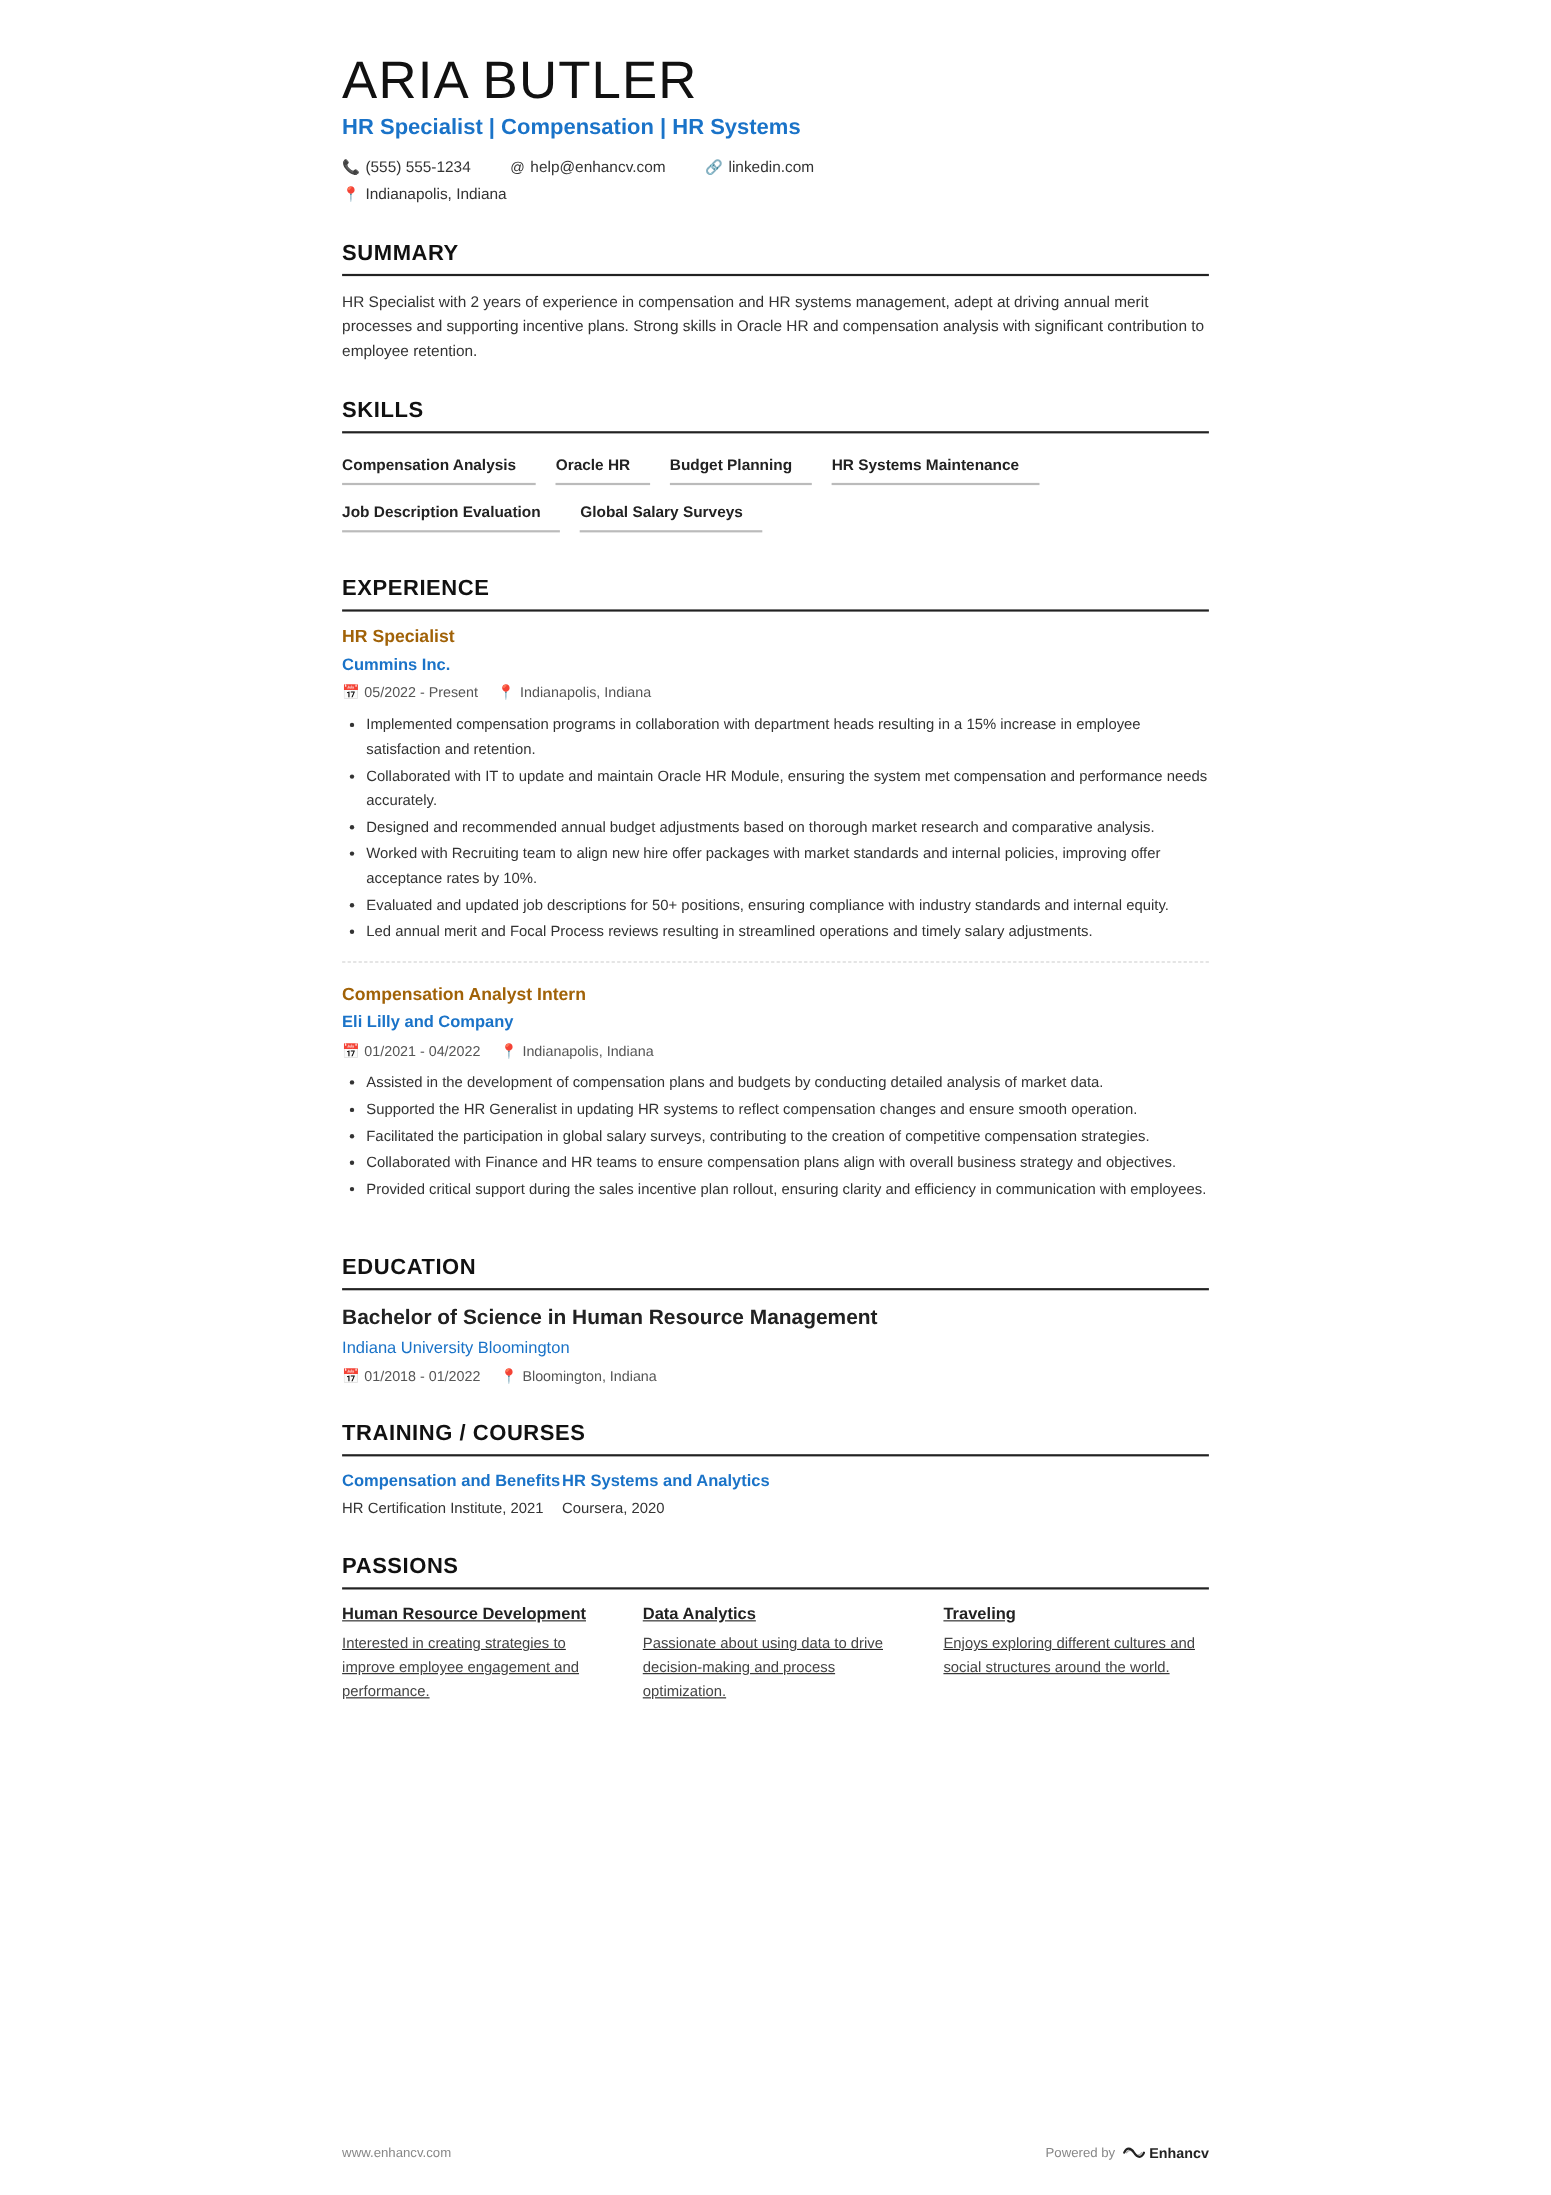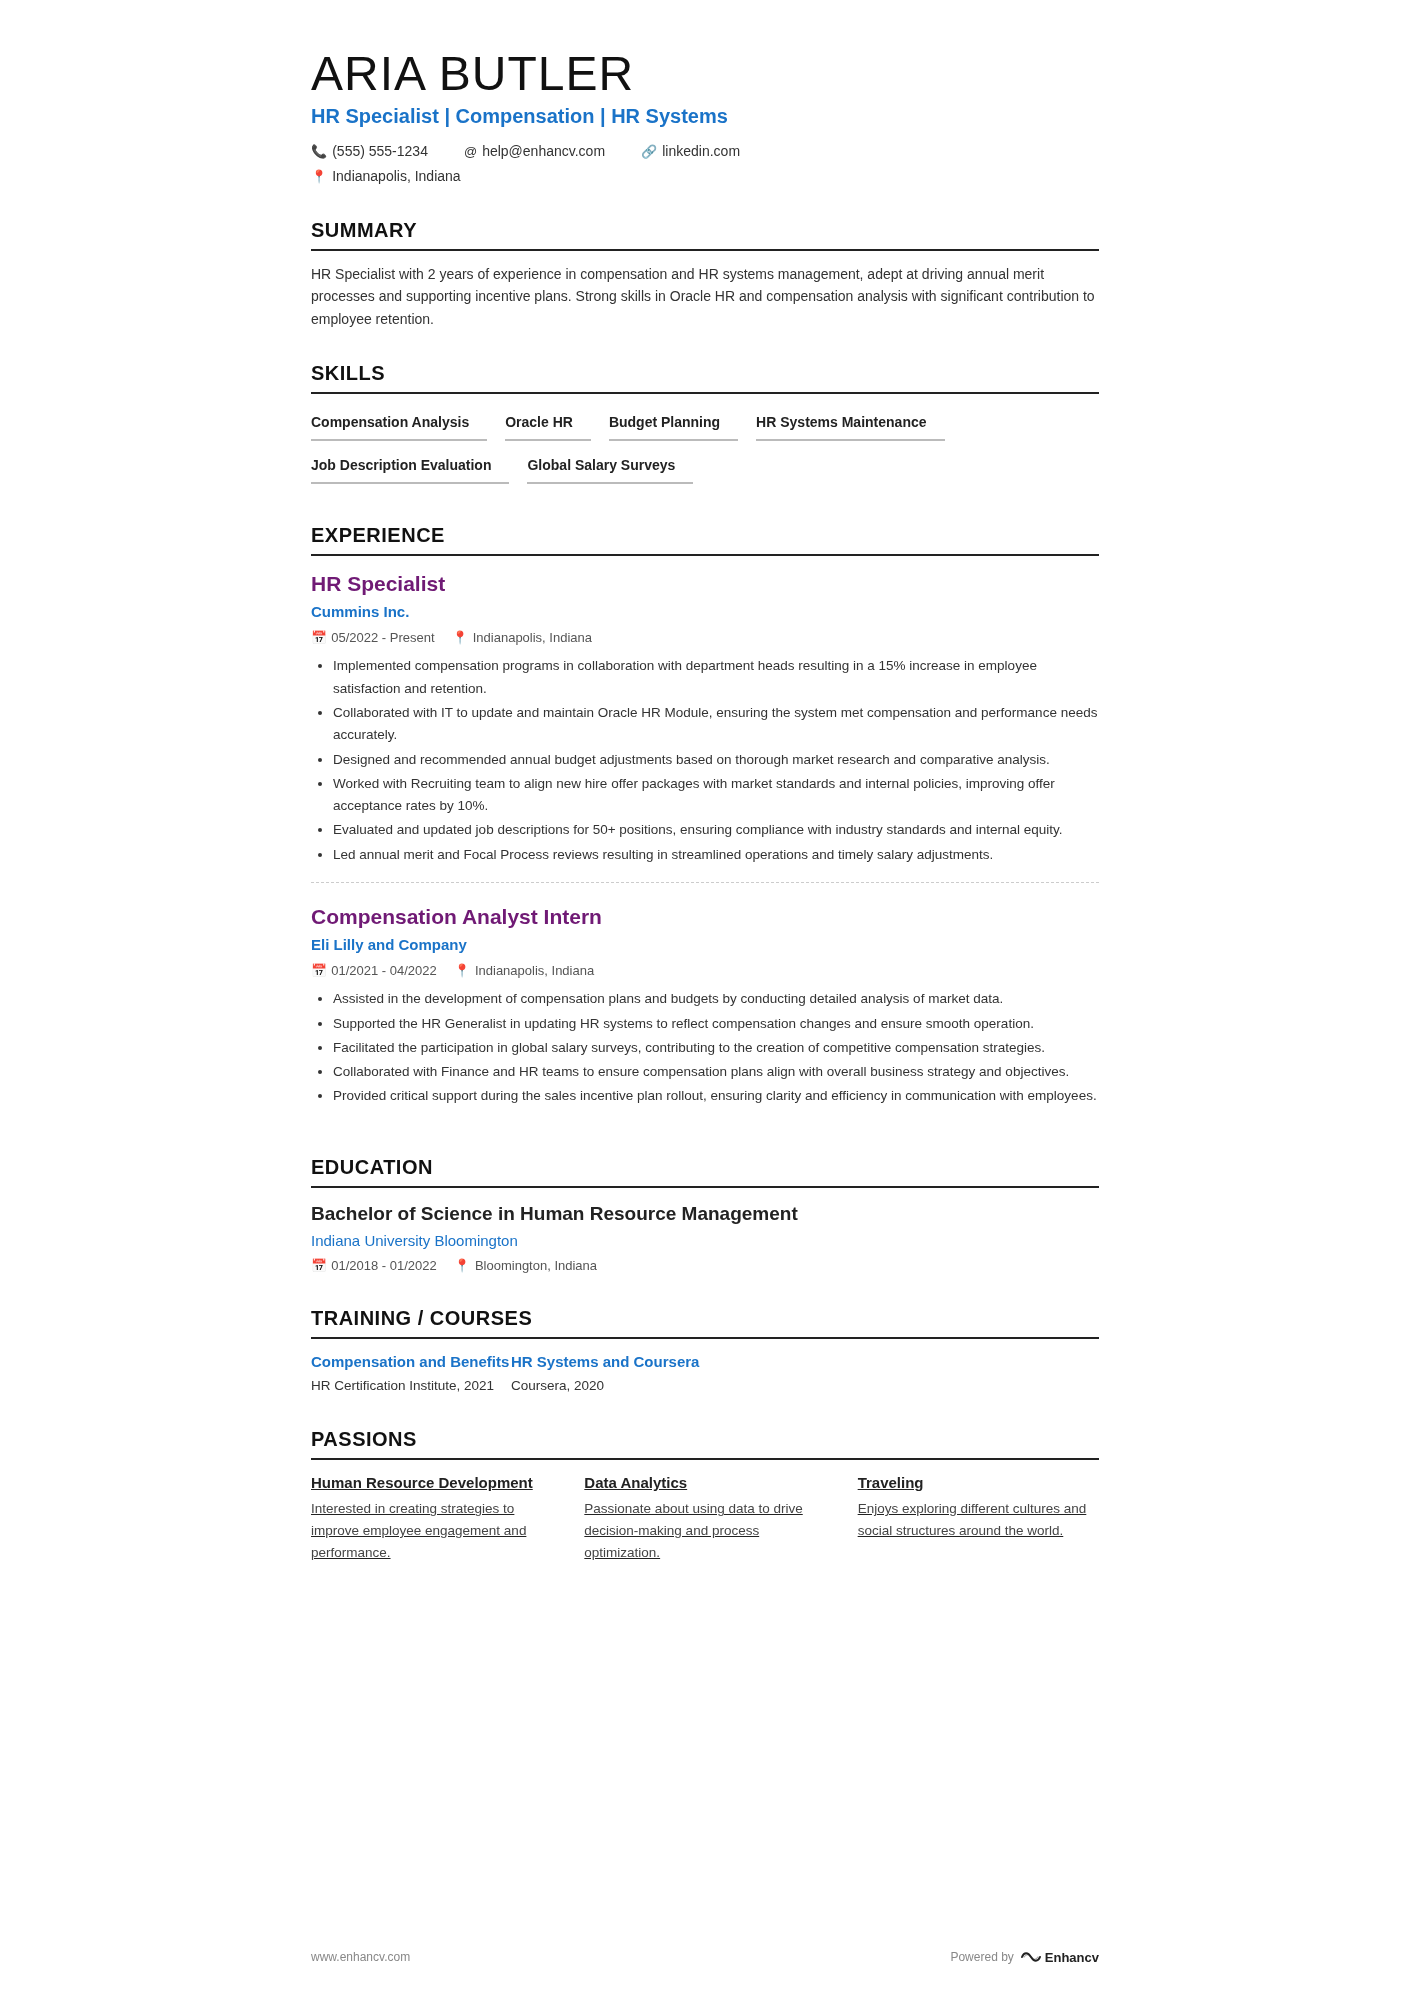--- a/index.html
+++ b/index.html
@@ -80,23 +80,23 @@
     .skill-item {
       font-size: 14px;
       font-weight: 700;
       color: #222;
       padding: 6px 18px 6px 0;
       border-bottom: 2px solid #bbb;
       margin-right: 18px;
       margin-bottom: 8px;
     }
     .exp-job-title {
-      font-size: 21px;
-      font-weight: 700;
-      color: #701a75;
+      font-size: 16px;
+      font-weight: 700;
+      color: #a16207;
       margin-bottom: 2px;
     }
     .exp-company {
       font-size: 15px;
       font-weight: 700;
       color: #1a73c8;
       margin-bottom: 4px;
     }
     .exp-meta {
       font-size: 13px;
@@ -327,21 +327,21 @@
   </div>
 
   <div class="section">
     <div class="section-title">TRAINING / COURSES</div>
     <div class="training-grid">
       <div class="training-item">
         <div class="training-course">Compensation and Benefits</div>
         <div class="training-org">HR Certification Institute, 2021</div>
       </div>
       <div class="training-item">
-        <div class="training-course">HR Systems and Coursera</div>
+        <div class="training-course">HR Systems and Analytics</div>
         <div class="training-org">Coursera, 2020</div>
       </div>
     </div>
   </div>
 
   <div class="section">
     <div class="section-title">PASSIONS</div>
     <div class="passions-grid">
       <div class="passion-item">
         <div class="passion-title">Human Resource Development</div>

